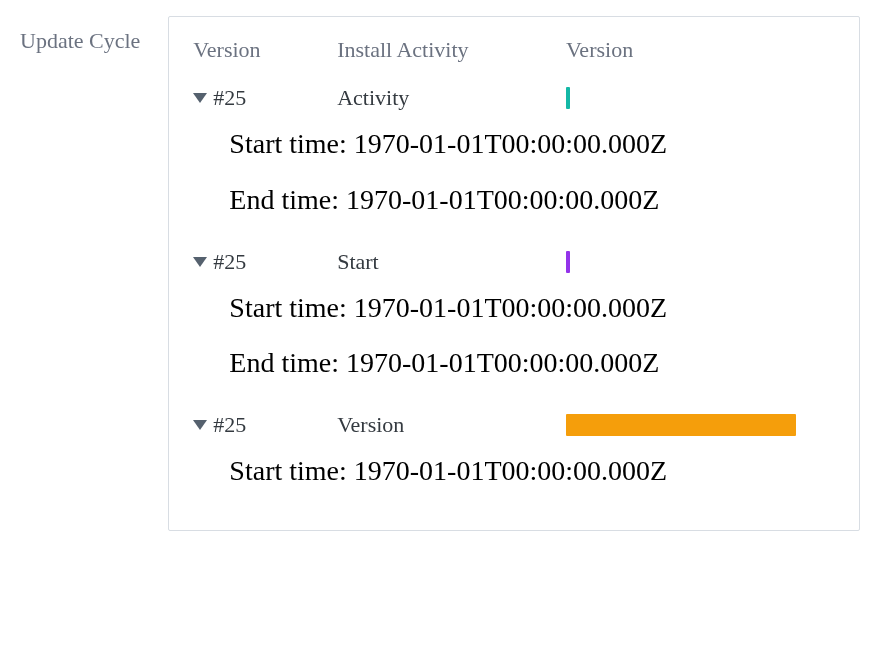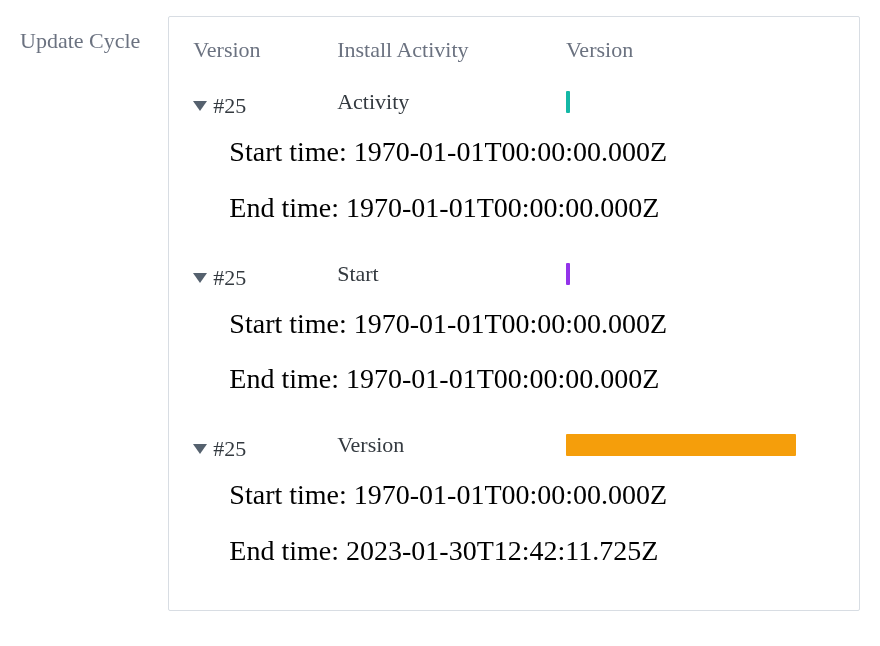--- a/index.html
+++ b/index.html
@@ -38,21 +38,21 @@
       padding:4px 6px 14px 6px;
     }
     col.col-version { width:22%; }
     col.col-activity { width:35%; }
     col.col-timeline { width:43%; }
     td { padding:0; }
     .top-row td {
       padding:8px 6px 10px 6px;
       vertical-align:middle;
     }
-    .ver-cell { display:flex; align-items:center; gap:4px;margin-top:8px; }
+    .ver-cell { display:flex; align-items:center; gap:4px; }
     .caret {
       width:0; height:0;
       border-left:7px solid transparent;
       border-right:7px solid transparent;
       border-top:10px solid #55616e;
       margin-right:2px;
     }
     .ver-text, .act-text { color:#343a40; font-size:22px; }
     .bar { height:22px; border-radius:1px; }
     .bar-install  { background:#14b8a6; width:4px; }
@@ -155,25 +155,19 @@
     <td>
               <div class="bar bar-activate"></div>
             </td>
   </tr>
   <tr class="detail-row">
     <td colspan="3">
       <span class="detail-label">Start time:</span>
       <span>1970-01-01T00:00:00.000Z</span>
     </td>
   </tr>
-  <tr class="detail-row">
-    <td colspan="3">
-      <span class="detail-label">End time:</span>
-      <span>2023-01-30T12:42:11.725Z</span>
-    </td>
-  </tr>
   <tr class="group-spacer">
             <td colspan="3"></td>
           </tr>
 </tbody>
     </table>
   </div>
 </div>
 
 </body></html>

